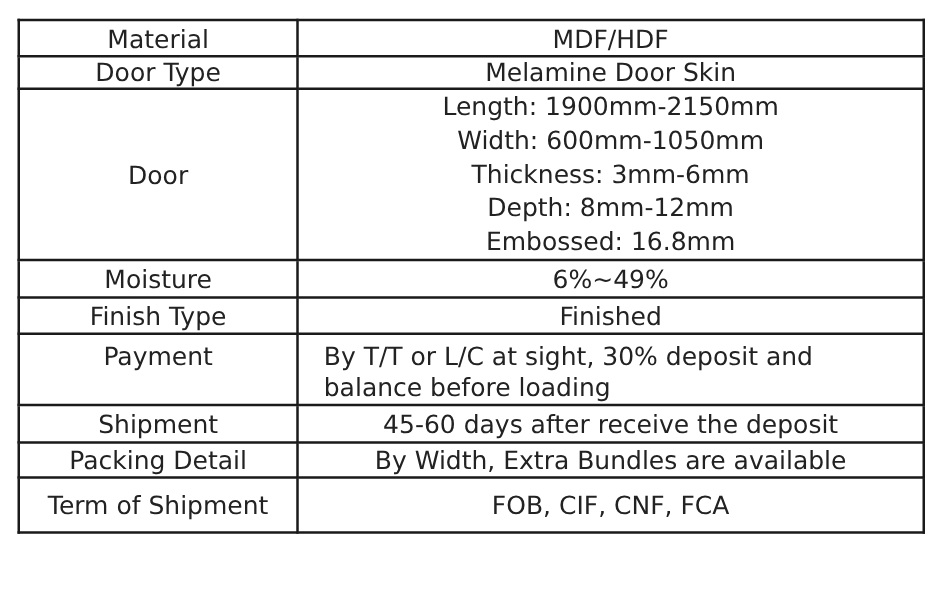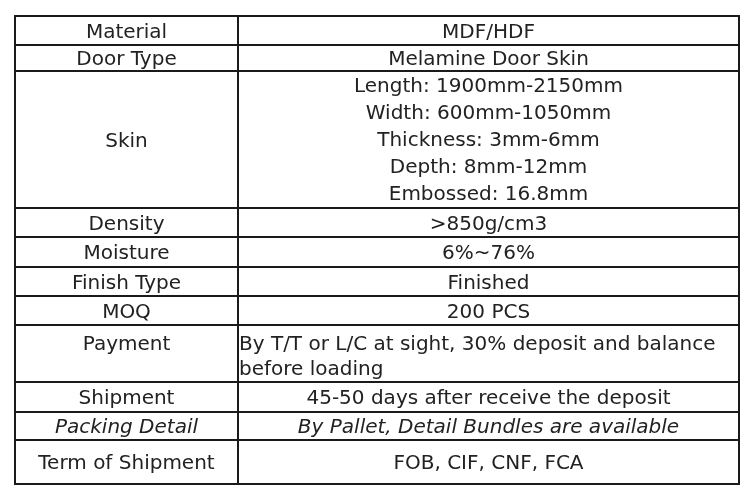--- a/index.html
+++ b/index.html
@@ -36,32 +36,33 @@
 
   tr.row-material    { height: 29px; }
   tr.row-doortype    { height: 19px; }
   tr.row-size        { height: 136px; }
   tr.row-density     { height: 29px; }
   tr.row-moisture    { height: 30px; margin-top: 28px; }
   tr.row-finishtype  { height: 29px; }
   tr.row-moq         { height: 29px; }
   tr.row-payment     { height: 55px; margin-top: 24px; }
   tr.row-shipment    { height: 30px; border-radius: 15px; }
-  tr.row-packing     { height: 28px; font-style: italic; }
+  tr.row-packing     { height: 28px; }
   tr.row-term        { height: 44px; }
 
   .size-lines { line-height: 27px; }
 
   tr.row-payment td {
     vertical-align: top;
     padding-top: 5px;
     line-height: 25px;
   }
   td.payment-value {
     text-align: left;
+    padding-left: 20px;
     padding-right: 14px;
   }
 </style>
 </head>
 <body>
 
 <table class="spec-table">
   <colgroup>
     <col class="label-col">
     <col class="value-col">
@@ -69,57 +70,49 @@
   <tbody>
     <tr class="row-material">
       <td>Material</td>
       <td>MDF/HDF</td>
     </tr>
     <tr class="row-doortype">
       <td>Door Type</td>
       <td>Melamine Door Skin</td>
     </tr>
     <tr class="row-size">
-      <td>Skin</td>
+      <td>Door</td>
       <td>
         <div class="size-lines">
           <div>Length: 1900mm-2150mm</div>
           <div>Width: 600mm-1050mm</div>
           <div>Thickness: 3mm-6mm</div>
           <div>Depth: 8mm-12mm</div>
           <div>Embossed: 16.8mm</div>
         </div>
       </td>
     </tr>
-    <tr class="row-density">
-      <td>Density</td>
-      <td>&gt;850g/cm3</td>
-    </tr>
     <tr class="row-moisture">
       <td>Moisture</td>
-      <td>6%~76%</td>
+      <td>6%~49%</td>
     </tr>
     <tr class="row-finishtype">
       <td>Finish Type</td>
       <td>Finished</td>
-    </tr>
-    <tr class="row-moq">
-      <td>MOQ</td>
-      <td>200 PCS</td>
     </tr>
     <tr class="row-payment">
       <td>Payment</td>
       <td class="payment-value">By T/T or L/C at sight, 30% deposit and balance before loading</td>
     </tr>
     <tr class="row-shipment">
       <td>Shipment</td>
-      <td>45-50 days after receive the deposit</td>
+      <td>45-60 days after receive the deposit</td>
     </tr>
     <tr class="row-packing">
       <td>Packing Detail</td>
-      <td>By Pallet, Detail Bundles are available</td>
+      <td>By Width, Extra Bundles are available</td>
     </tr>
     <tr class="row-term">
       <td>Term of Shipment</td>
       <td>FOB, CIF, CNF, FCA</td>
     </tr>
   </tbody>
 </table>
 
 </body></html>

